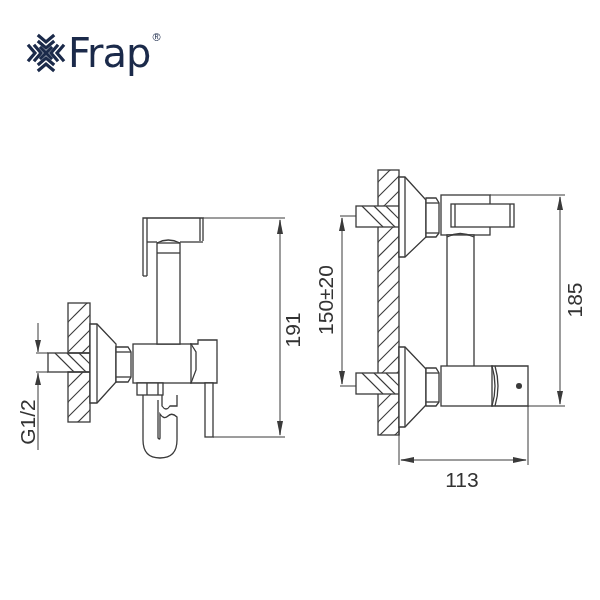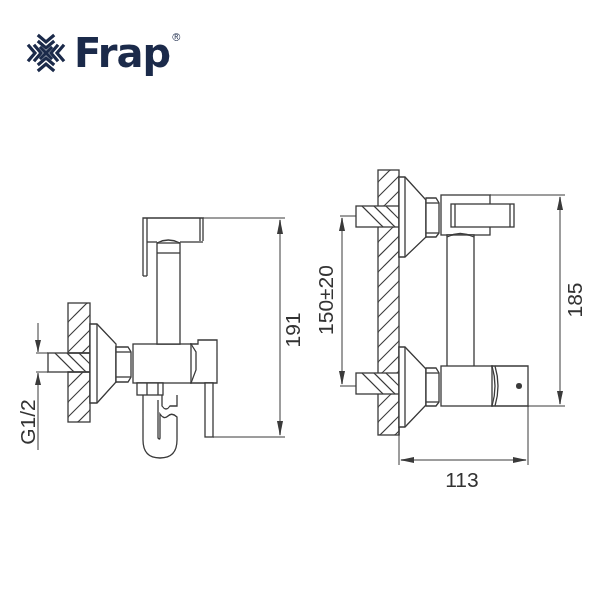--- a/index.html
+++ b/index.html
@@ -1,18 +1,18 @@
 <!DOCTYPE html>
 <html><head>
   <meta charset="utf-8">
   <style>
     html, body { margin: 0; padding: 0; background: #ffffff; }
     body { width: 600px; height: 600px; position: relative; overflow: hidden; font-family: "Liberation Sans", sans-serif; }
     .logo { position: absolute; left: 24px; top: 28px; height: 50px; display: flex; align-items: center; }
-    .logo-text { font-family: "DejaVu Sans", sans-serif; font-weight: bold; font-size: 40px; color: #1b2a4a; letter-spacing: -1px; margin-left: 6px; line-height: 1; }
+    .logo-text { font-family: "DejaVu Sans", sans-serif; font-weight: normal; font-size: 40px; color: #1b2a4a; letter-spacing: -1px; line-height: 1; }
     .logo-reg { font-size: 11px; color: #1b2a4a; position: relative; top: -16px; margin-left: 2px; }
     svg.drawing { position: absolute; left: 0; top: 0; }
     .ln { stroke: #3a3a3a; stroke-width: 1.3; fill: none; }
     .fill { stroke: #3a3a3a; stroke-width: 1.3; fill: #ffffff; }
     .hatch { stroke: #3a3a3a; stroke-width: 1.2; }
     .dim { stroke: #3a3a3a; stroke-width: 1; fill: none; }
     .arrow { fill: #3a3a3a; stroke: none; }
     .dimtext { font-family: "Liberation Sans", sans-serif; font-size: 21px; fill: #333333; }
   </style>
 </head>

